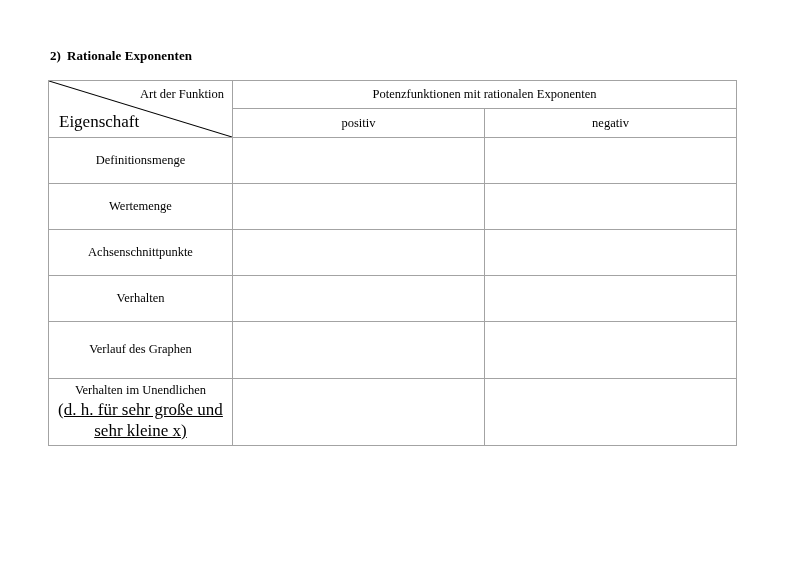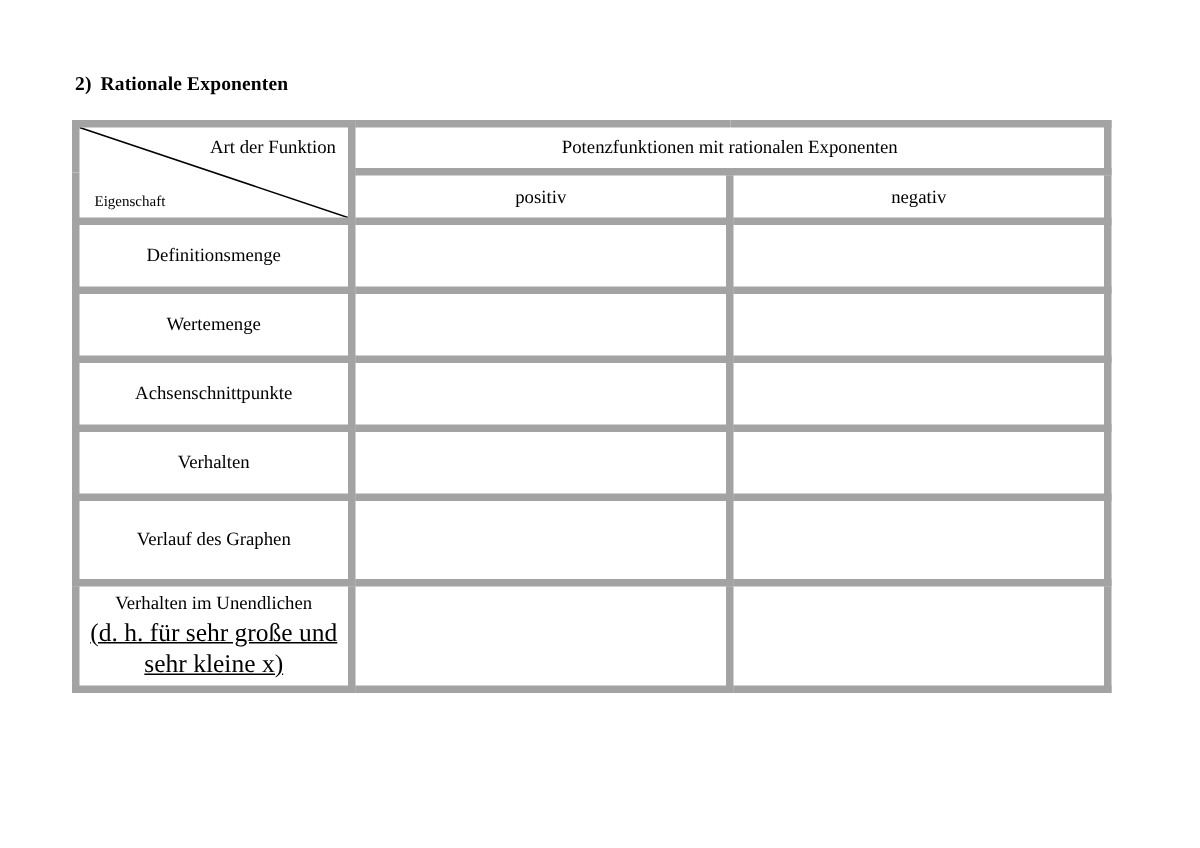--- a/index.html
+++ b/index.html
@@ -35,21 +35,21 @@
   }
   table.worksheet {
     position: absolute;
     left: 48px;
     top: 80px;
     width: 688px;
     border-collapse: collapse;
     table-layout: fixed;
   }
   table.worksheet td, table.worksheet th {
-    border: 5px solid #a3a3a3;
+    border: 1px solid #a3a3a3;
     padding: 0;
     vertical-align: middle;
     text-align: center;
     font-weight: normal;
     font-size: 12.5px;
   }
   col.c1 { width: 184px; }
   col.c2 { width: 252px; }
   col.c3 { width: 252px; }
 
@@ -70,21 +70,21 @@
     right: 8px;
     top: 6px;
     font-size: 12.5px;
     text-align: right;
     white-space: nowrap;
   }
   .corner .eig {
     position: absolute;
     left: 10px;
     bottom: 5px;
-    font-size: 10px;
+    font-size: 17px;
     text-align: center;
     white-space: nowrap;
   }
   .grouphead {
     height: 27px;
     font-weight: bold;
     font-size: 12.5px;
   }
   .subhead {
     height: 28px;

